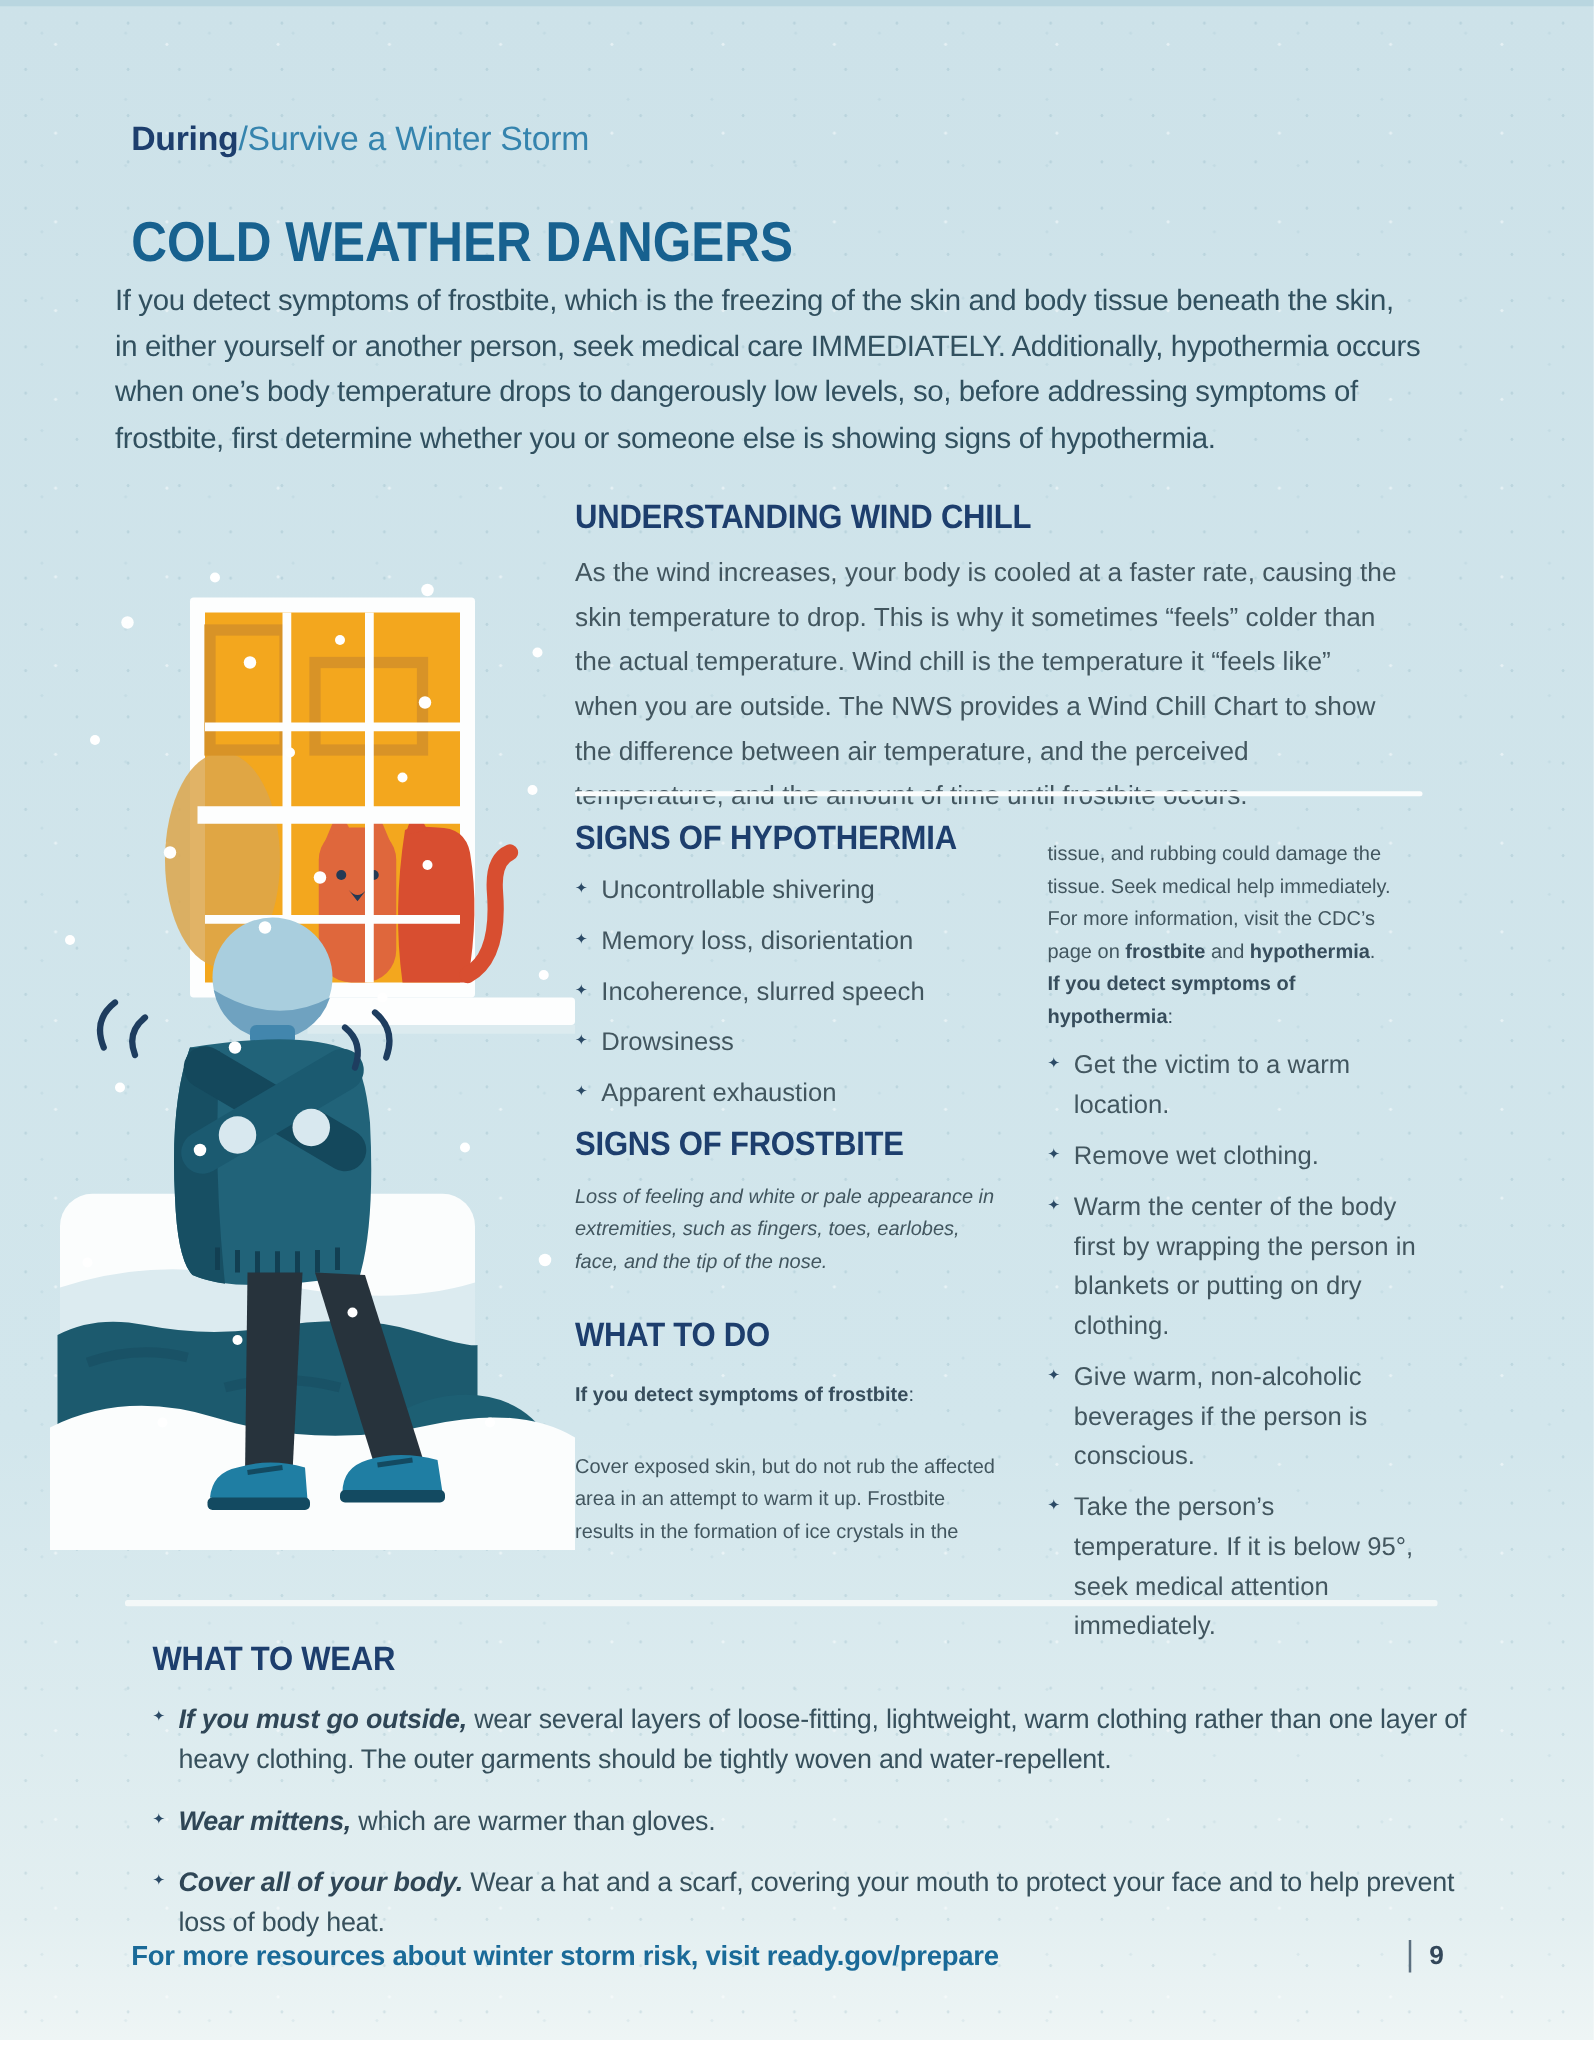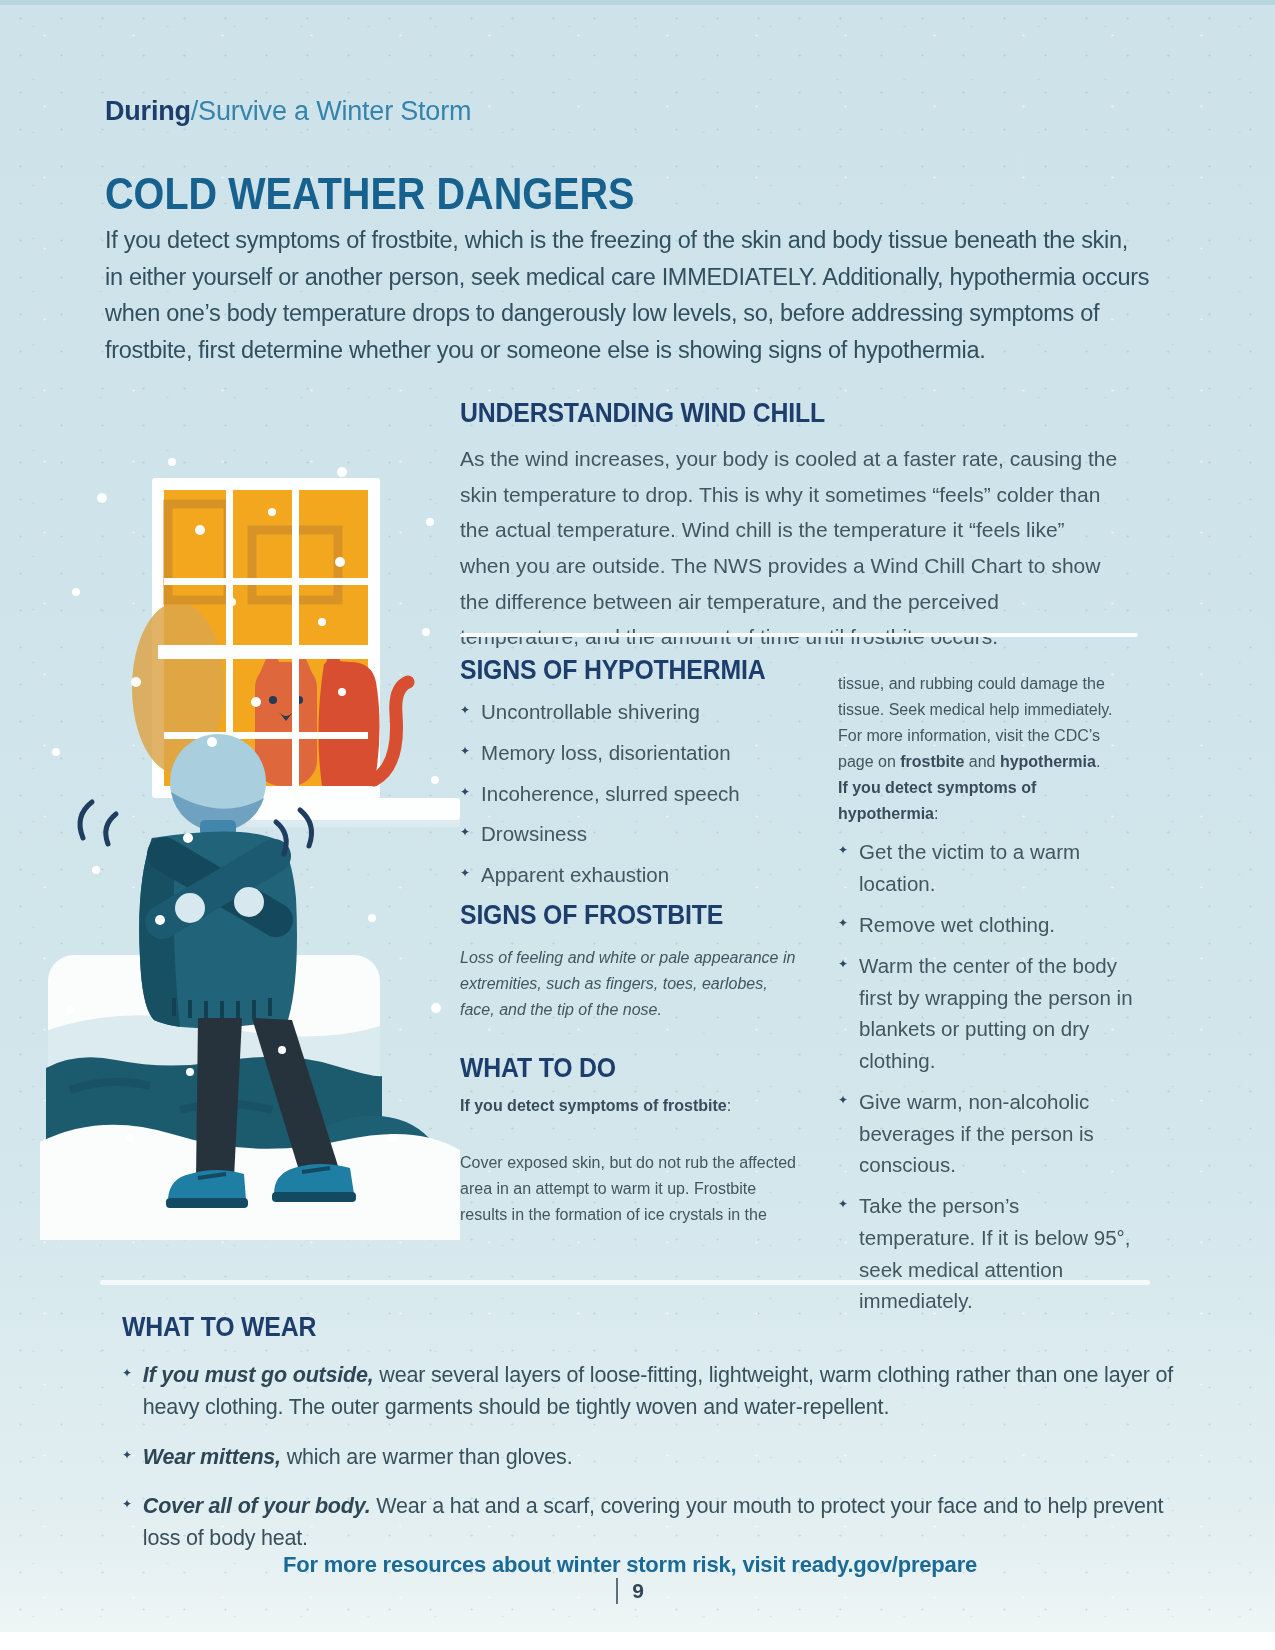--- a/index.html
+++ b/index.html
@@ -21,21 +21,21 @@
   .eyebrow{position:absolute;left:105px;top:96px;font-size:27px;letter-spacing:-.2px;}
   .eyebrow .b{font-weight:700;color:#1d3e6d;}
   .eyebrow .r{font-weight:400;color:#3584ae;}
 
   .title{
     position:absolute;left:105px;top:168px;margin:0;
     font-size:45px;font-weight:700;color:#17618f;letter-spacing:0;
     transform:scaleX(.88);transform-origin:left center;white-space:nowrap;
   }
   .intro{
-    position:absolute;left:105px;top:222px;width:1045px;margin:0;
+    position:absolute;left:92px;top:222px;width:1045px;margin:0;
     font-size:23.5px;line-height:1.56;color:#31505f;letter-spacing:-.3px;
   }
 
   h2.sec{
     margin:0;font-size:27px;font-weight:700;color:#1d3e6d;letter-spacing:-.2px;
     transform:scaleX(.92);transform-origin:left center;white-space:nowrap;
   }
 
   .windchill{position:absolute;left:460px;top:398px;width:680px;}
   .windchill p{margin:12px 0 0 0;font-size:21px;line-height:1.7;color:#42565f;width:660px;}
@@ -61,21 +61,21 @@
   .mt14{margin-top:14px !important;font-style:italic;}
   .mt30{margin-top:30px !important;}
 
   .wear{position:absolute;left:122px;top:1312px;width:1055px;}
   .wear ul.diamond{margin-top:16px;}
   .wear ul.diamond li{font-size:21.5px;line-height:1.5;letter-spacing:-.2px;color:#37505c;margin-bottom:17px;display:flex;}
   .wear .bold{font-weight:700;color:#2f4656;font-style:italic;}
 
   .footer{
     position:absolute;left:105px;top:1552px;width:1050px;
-    display:flex;justify-content:space-between;align-items:center;flex-direction:column;
+    display:flex;justify-content:space-between;align-items:center;
   }
   .footer .foot-text{font-size:22px;font-weight:700;color:#1a6a98;letter-spacing:-.2px;}
   .pageno{display:flex;align-items:center;gap:14px;}
   .pageno .bar{width:2px;height:26px;background:#5c7080;}
   .pageno .num{font-size:21px;font-weight:700;color:#33475a;}
 
   .illo{position:absolute;left:40px;top:450px;}
 </style>
 </head>
 <body>
@@ -247,21 +247,21 @@
       <li>
           <span class="bullet">✦</span>
           <span>Apparent exhaustion</span>
         </li>
     </ul>
 
     <h2 class="sec mt26">SIGNS OF FROSTBITE</h2>
     <p class="mt14" style="margin-top:10px;">Loss of feeling and white or pale appearance in extremities, such as fingers, toes, earlobes, face, and the tip of the nose.</p>
 
     <h2 class="sec mt30" style="margin-top:30px;">WHAT TO DO</h2>
-    <p class="lead" style="margin-top:9px;"><span>If you detect symptoms of frostbite</span><span class="colon">:</span></p>
+    <p class="lead" style="margin-top:20px;"><span>If you detect symptoms of frostbite</span><span class="colon">:</span></p>
     <p style="margin-top:32px;">Cover exposed skin, but do not rub the affected area in an attempt to warm it up. Frostbite results in the formation of ice crystals in the</p>
   </section>
 
   <section class="col col-right">
     <p style="margin-top:16px;"><span>tissue, and rubbing could damage the tissue. Seek medical help immediately. For more information, visit the CDC’s page on </span><strong>frostbite</strong><span> and </span><strong>hypothermia</strong><span>.</span></p>
 
     <p class="lead" style=""><span>If you detect symptoms of hypothermia</span><span class="colon">:</span></p>
 
     <ul class="diamond">
       <li>

